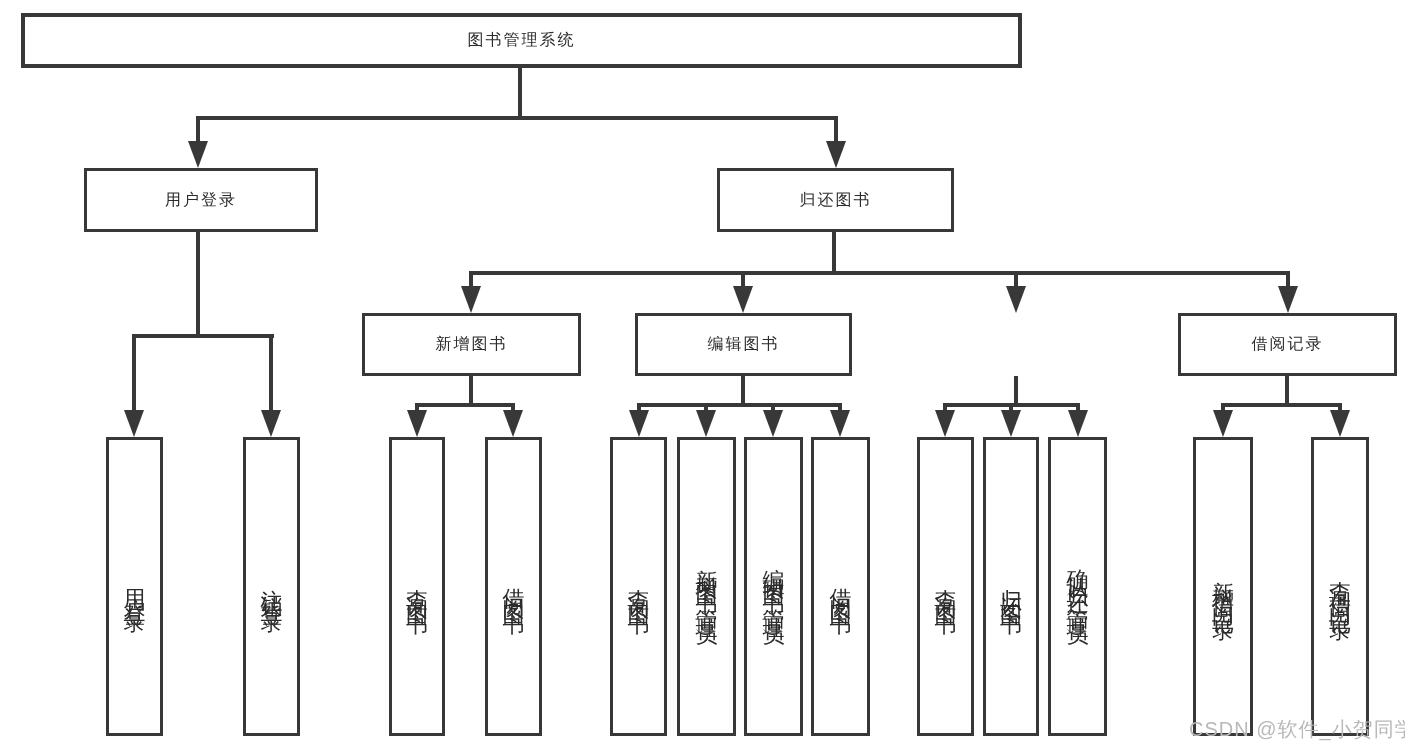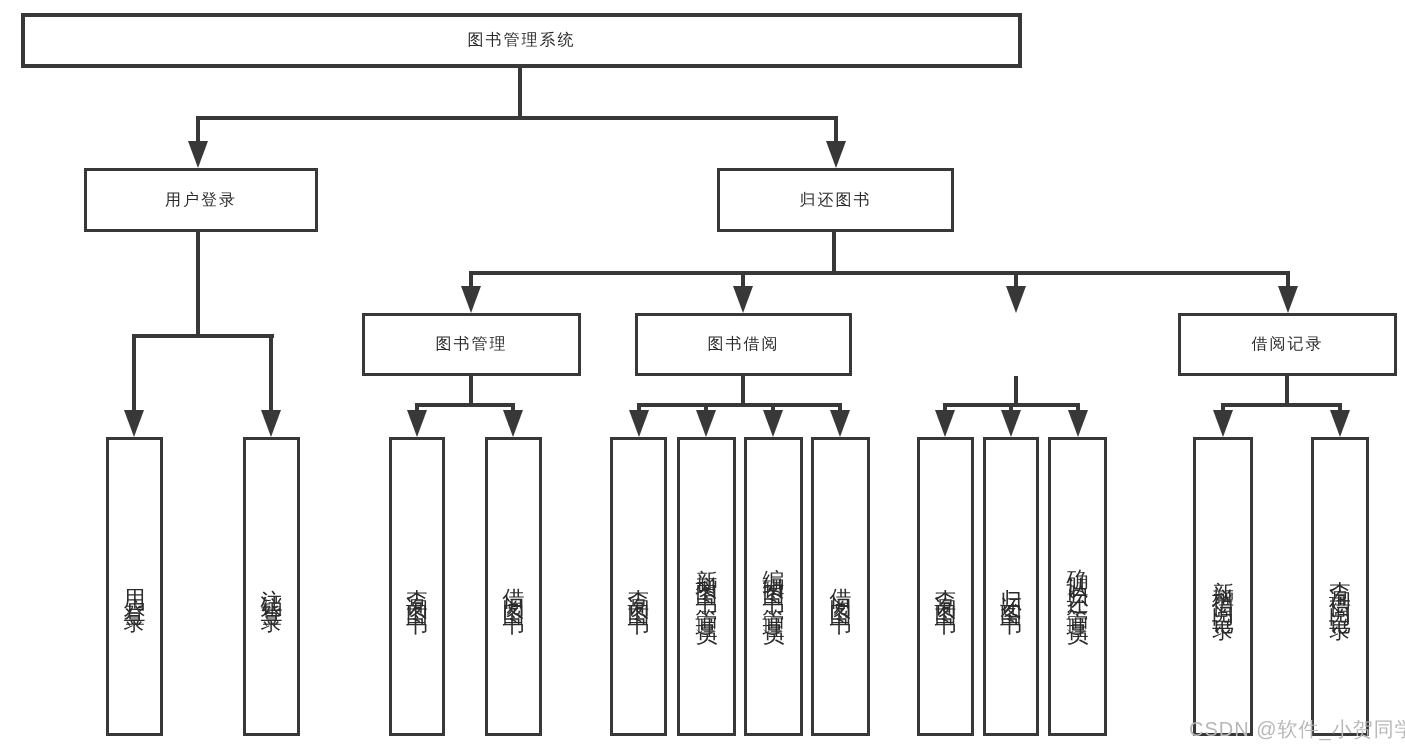--- a/index.html
+++ b/index.html
@@ -89,24 +89,24 @@
   <div class="vl" style="left:469px;top:271px;height:19px"></div>
   <div class="ah" style="left:461px;top:286px"></div>
   <div class="vl" style="left:741px;top:271px;height:19px"></div>
   <div class="ah" style="left:733px;top:286px"></div>
   <div class="vl" style="left:1014px;top:271px;height:19px"></div>
   <div class="ah" style="left:1006px;top:286px"></div>
   <div class="vl" style="left:1286px;top:271px;height:19px"></div>
   <div class="ah" style="left:1278px;top:286px"></div>
 
   <div class="box" style="left:362px;top:313px;width:219px;height:63px">
-    <span>图书管理</span>
+    <span>新增图书</span>
   </div>
   <div class="box" style="left:635px;top:313px;width:217px;height:63px">
-    <span>图书借阅</span>
+    <span>编辑图书</span>
   </div>
   <div class="box" style="left:1178px;top:313px;width:219px;height:63px">
     <span>借阅记录</span>
   </div>
 
   <div class="vl" style="left:469px;top:376px;height:30px"></div>
   <div class="hl" style="left:415px;top:403px;width:100px"></div>
   <div class="vl" style="left:415px;top:403px;height:12px"></div>
   <div class="ah" style="left:407px;top:410px"></div>
   <div class="vl" style="left:511px;top:403px;height:12px"></div>

